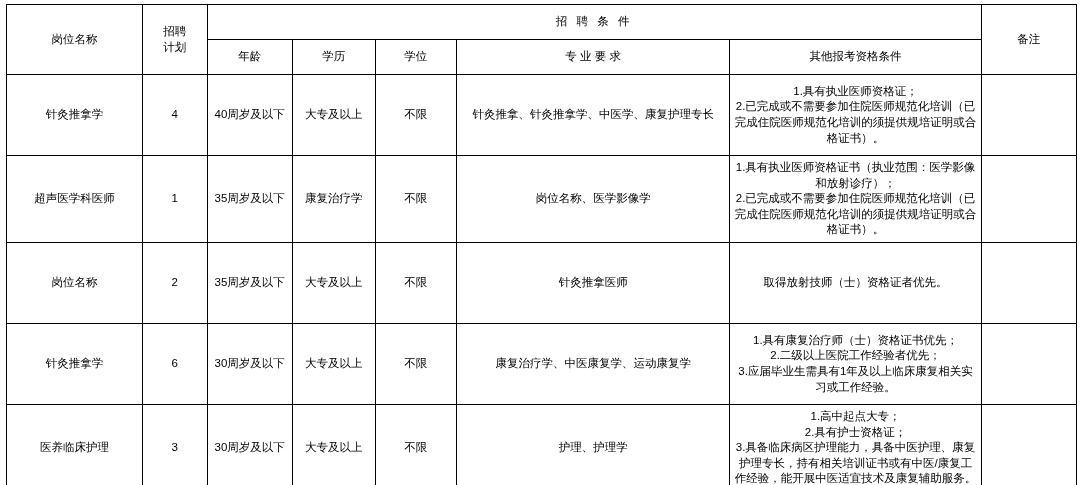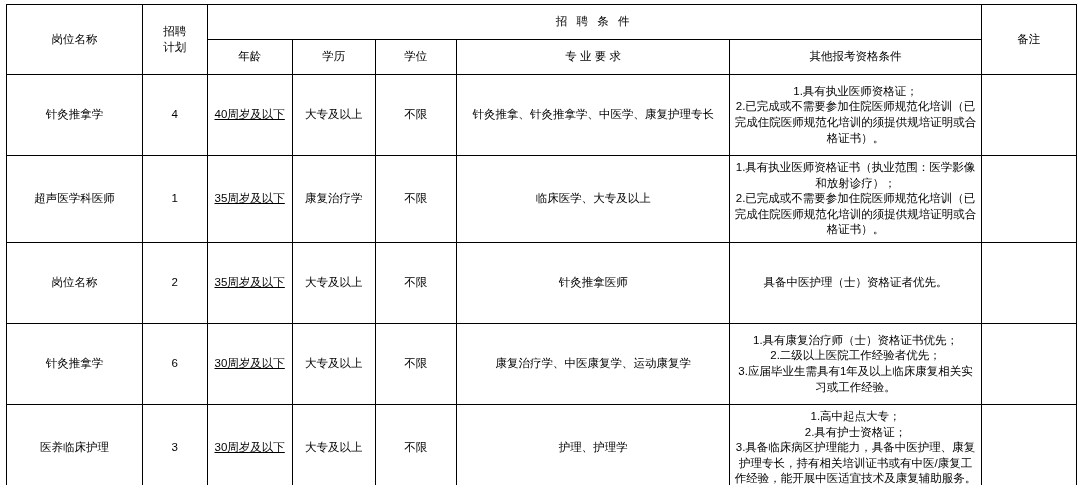--- a/index.html
+++ b/index.html
@@ -58,21 +58,20 @@
     text-align: left;
     vertical-align: top;
     padding: 5px 5px 5px 6px;
     font-size: 11px;
     line-height: 1.45;
   }
   .cell-age {
     text-align: left;
     padding-left: 5px;
     font-size: 11px;
-    text-decoration: underline;
   }
   .row-body td { height: 74px; }
   .row-tall td { height: 80px; }
 </style>
 </head>
 <body>
 
 <div class="page">
   <table class="recruit">
     <colgroup>
@@ -114,33 +113,33 @@
         <td class="cell-left" style="white-space:pre-line">1.具有执业医师资格证；
 2.已完成或不需要参加住院医师规范化培训（已完成住院医师规范化培训的须提供规培证明或合格证书）。</td>
         <td></td>
       </tr>
       <tr class="row-tall">
         <td>超声医学科医师</td>
         <td>1</td>
         <td class="cell-age">35周岁及以下</td>
         <td>康复治疗学</td>
         <td>不限</td>
-        <td>临床医学、大专及以上</td>
+        <td>岗位名称、医学影像学</td>
         <td class="cell-left" style="white-space:pre-line">1.具有执业医师资格证书（执业范围：医学影像和放射诊疗）；
 2.已完成或不需要参加住院医师规范化培训（已完成住院医师规范化培训的须提供规培证明或合格证书）。</td>
         <td></td>
       </tr>
       <tr class="row-body">
         <td>岗位名称</td>
         <td>2</td>
         <td class="cell-age">35周岁及以下</td>
         <td>大专及以上</td>
         <td>不限</td>
         <td>针灸推拿医师</td>
-        <td class="cell-left" style="white-space:pre-line">具备中医护理（士）资格证者优先。</td>
+        <td class="cell-left" style="white-space:pre-line">取得放射技师（士）资格证者优先。</td>
         <td></td>
       </tr>
       <tr class="row-body">
         <td>针灸推拿学</td>
         <td>6</td>
         <td class="cell-age">30周岁及以下</td>
         <td>大专及以上</td>
         <td>不限</td>
         <td>康复治疗学、中医康复学、运动康复学</td>
         <td class="cell-left" style="white-space:pre-line">1.具有康复治疗师（士）资格证书优先；

